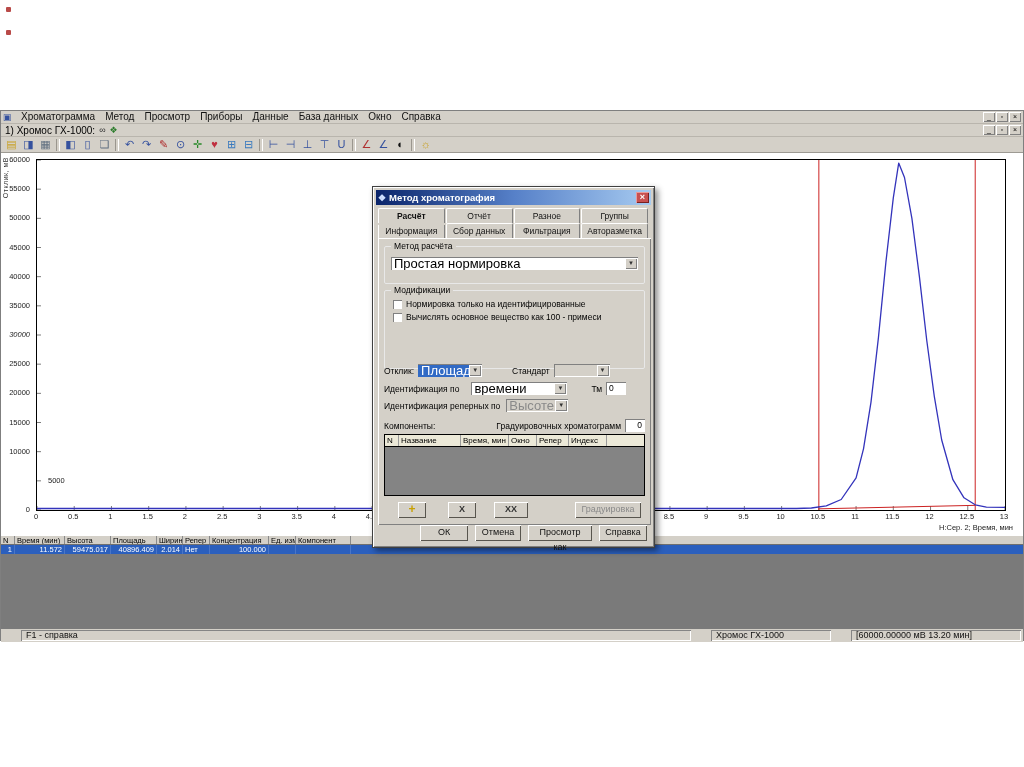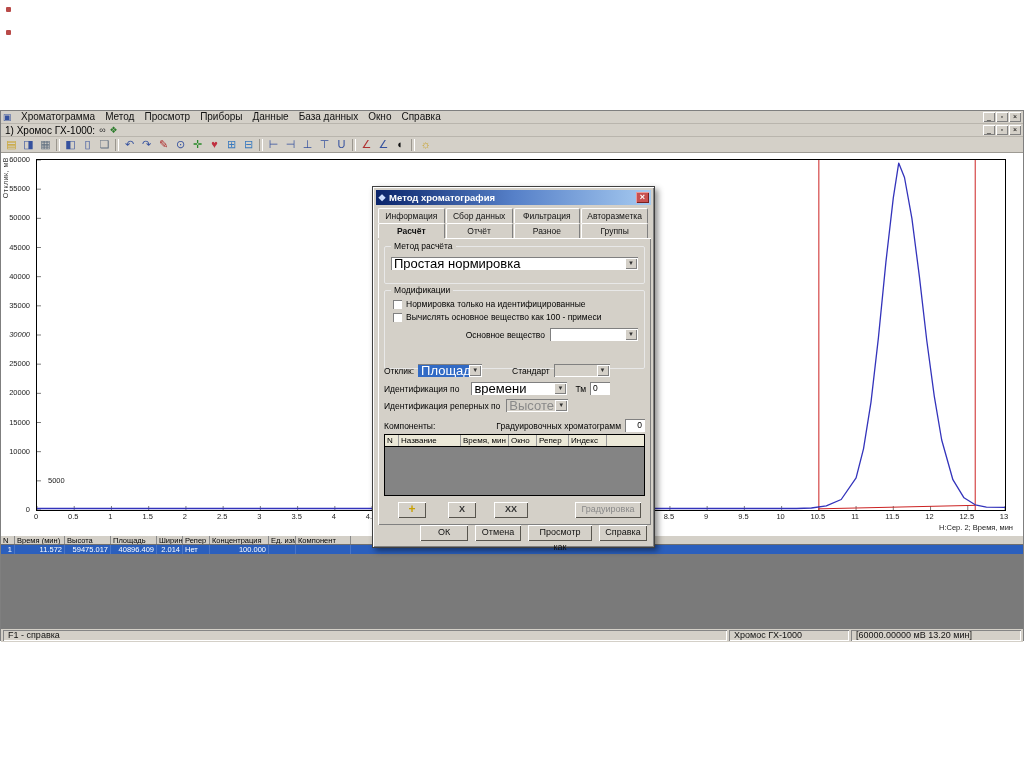--- a/index.html
+++ b/index.html
@@ -48,21 +48,21 @@
   .rt-header .cell { font-size:7.5px; line-height:9px; color:#000; border-right:1px solid #8a8a8a;
     padding:0 2px; overflow:hidden; white-space:nowrap; }
   .rt-row { display:flex; height:9px; background:#2b5fbd; }
   .rt-row .cell { font-size:7.5px; line-height:9px; color:#fff; border-right:1px solid #4a76c8;
     padding:0 2px; overflow:hidden; white-space:nowrap; }
   .cell.num { text-align:right; }
   .void-area { width:1022px; height:75px; background:#7a7a7a; }
 
   .statusbar { height:13px; display:flex; align-items:center; background:#d4d0c8; gap:2px; padding:0 2px; }
   .sb-cell { height:11px; line-height:10px; font-size:9px; color:#111; padding:0 5px;
-    box-shadow:inset 1px 1px #858585, inset -1px -1px #fff; }
+    box-shadow:inset 1px 1px #858585, inset -1px -1px #fff;margin-left:18px; }
   .sb-left { flex:1; }
   .sb-app { width:120px; }
   .sb-range { width:170px; }
 
   
   .dialog { position:absolute; left:372px; top:186px; width:283px; height:362px; background:#d4d0c8;
     border:1px solid #404040; box-shadow:inset 1px 1px #fff, inset -1px -1px #808080, 3px 3px 6px rgba(0,0,0,.45);
     z-index:10; }
   .dlg-title { position:absolute; left:3px; top:3px; right:3px; height:15px;
     background:linear-gradient(90deg,#0a246a,#5680c8,#a6caf0); display:flex; align-items:center;
@@ -323,30 +323,30 @@
 
   <div class="dialog">
     <div class="dlg-title">
       <span class="dlg-title-icon">❖</span>
       <span>Метод хроматография</span>
       <span class="dlg-close">×</span>
     </div>
 
     <div class="dlg-tabs">
       <div class="tab-row">
+        <span class="tab active">Расчёт</span>
+        <span class="tab">Отчёт</span>
+        <span class="tab">Разное</span>
+        <span class="tab">Группы</span>
+      </div>
+      <div class="tab-row">
         <span class="tab">Информация</span>
         <span class="tab">Сбор данных</span>
         <span class="tab">Фильтрация</span>
         <span class="tab">Авторазметка</span>
-      </div>
-      <div class="tab-row">
-        <span class="tab active">Расчёт</span>
-        <span class="tab">Отчёт</span>
-        <span class="tab">Разное</span>
-        <span class="tab">Группы</span>
       </div>
     </div>
 
     <div class="dlg-content">
 
       <div class="grp grp1">
         <span class="grp-legend">Метод расчёта</span>
         <div class="combo" style="margin:10px 6px 0 6px;">
           <span class="combo-text">Простая нормировка</span>
           <span class="combo-btn">▼</span>
@@ -356,27 +356,20 @@
       <div class="grp grp2">
         <span class="grp-legend">Модификации</span>
         <label class="chk" style="margin-top:8px;">
           <span class="chk-box"></span>
           <span>Нормировка только на идентифицированные</span>
         </label>
         <label class="chk">
           <span class="chk-box"></span>
           <span>Вычислять основное вещество как 100 - примеси</span>
         </label>
-        <div style="display:flex; align-items:center; justify-content:flex-end; gap:5px; margin:6px 6px 0 0;">
-          <span>Основное вещество</span>
-          <div class="combo" style="width:88px;">
-            <span class="combo-text"></span>
-            <span class="combo-btn">▼</span>
-          </div>
-        </div>
       </div>
 
       <div class="row" style="top:126px;">
         <span>Отклик:</span>
         <div class="combo" style="width:64px;">
           <span class="combo-text sel">Площадь</span>
           <span class="combo-btn">▼</span>
         </div>
         <span style="margin-left:26px;">Стандарт</span>
         <div class="combo disabled" style="width:56px;">
@@ -384,21 +377,21 @@
           <span class="combo-btn">▼</span>
         </div>
       </div>
 
       <div class="row" style="top:144px;">
         <span>Идентификация по</span>
         <div class="combo" style="width:96px; margin-left:8px;">
           <span class="combo-text">времени</span>
           <span class="combo-btn">▼</span>
         </div>
-        <span style="margin-left:4px;">Тм</span>
+        <span style="margin-left:20px;">Тм</span>
         <div class="numbox" style="width:20px;">0</div>
       </div>
 
       <div class="row" style="top:161px;">
         <span>Идентификация реперных по</span>
         <div class="combo disabled" style="width:62px; margin-left:2px;">
           <span class="combo-text">Высоте</span>
           <span class="combo-btn">▼</span>
         </div>
       </div>

